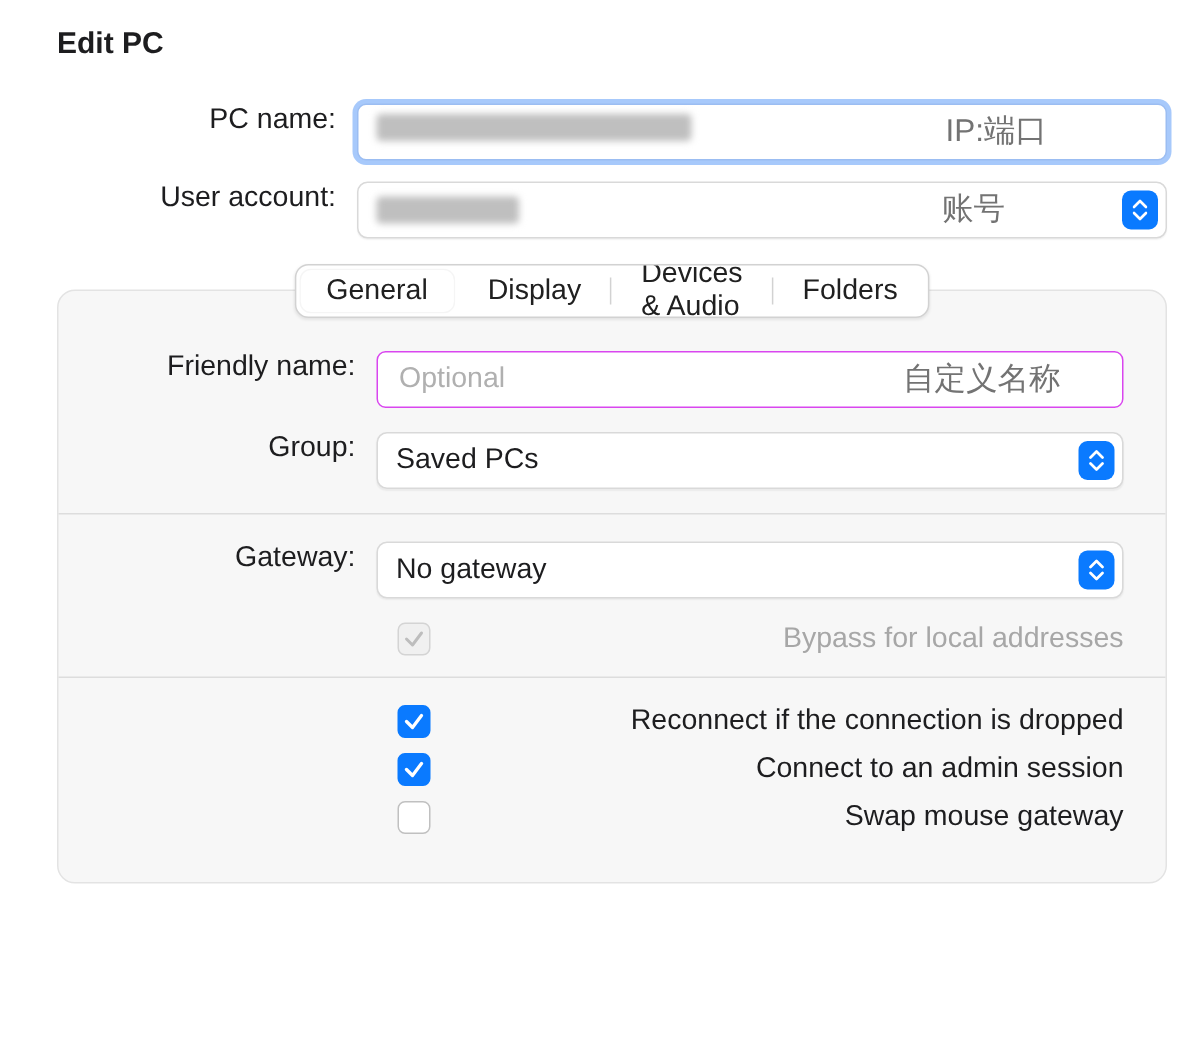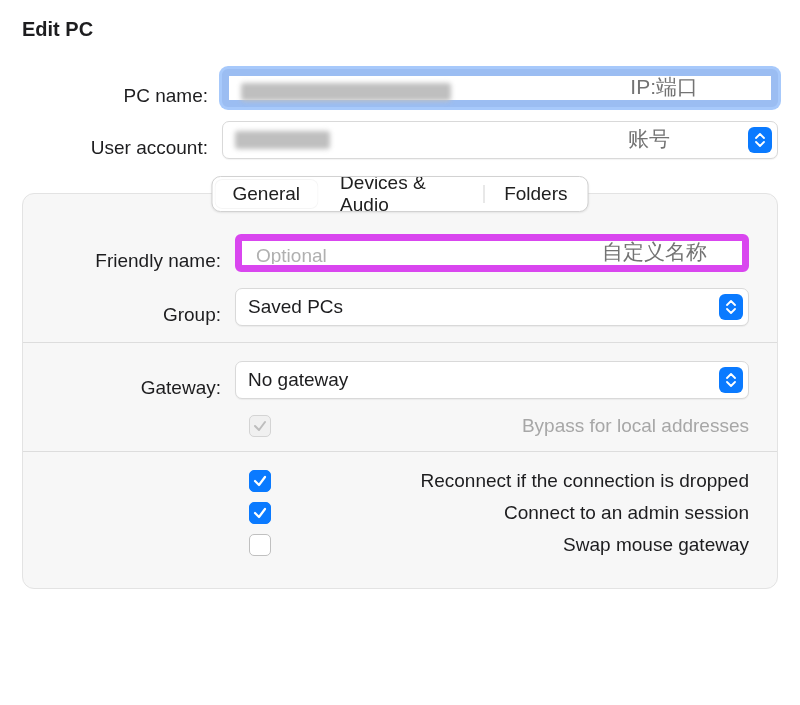--- a/index.html
+++ b/index.html
@@ -4,36 +4,36 @@
 <style>
   * { box-sizing: border-box; }
   html, body {
     margin: 0; padding: 0;
     width: 800px; height: 705px;
     font-family: -apple-system, "Helvetica Neue", Arial, sans-serif;
     font-size: 19px;
     color: #1d1d1f;
     background: #fff;
   }
-  .wrap { padding: 18px 22px 0 22px; }
+  .wrap { padding: 18px 22px 0 38px; }
   .title { font-weight: 700; font-size: 20px; margin-bottom: 28px; }
-  .row { display: flex; align-items: flex-end; margin-bottom: 14px; }
+  .row { display: flex; align-items: flex-start; margin-bottom: 14px; }
   .lbl {
     width: 200px;
     text-align: right;
     padding-right: 14px;
     color: #1d1d1f;
   }
   .field { flex: 1; position: relative; }
 
   
   .text-input {
     width: 100%;
     height: 38px;
-    border: 7px solid #d946ef;
+    border: 1px solid #d946ef;
     border-radius: 6px;
     background: #fff;
     padding: 4px 12px;
     font-size: 19px;
     color: #333;
     position: relative;
   }
   .text-input.focused {
     border-color: #9bbdf2;
     box-shadow: 0 0 0 3px rgba(94,157,247,0.55);
@@ -189,20 +189,21 @@
         </span>
       </div>
       <div class="anno" style="right:108px; top:4px;">账号</div>
     </div>
   </div>
 
   <div class="panel">
 
     <div class="tabs">
       <div class="tab active">General</div>
+      <div class="tab">Display</div>
       <div class="tab">Devices &amp; Audio</div>
       <div class="tab">Folders</div>
     </div>
 
     <div class="row">
       <div class="lbl">Friendly name:</div>
       <div class="field">
         <div class="text-input" style="background:#fff;">
           <input type="text" placeholder="Optional" style="">
         </div>

